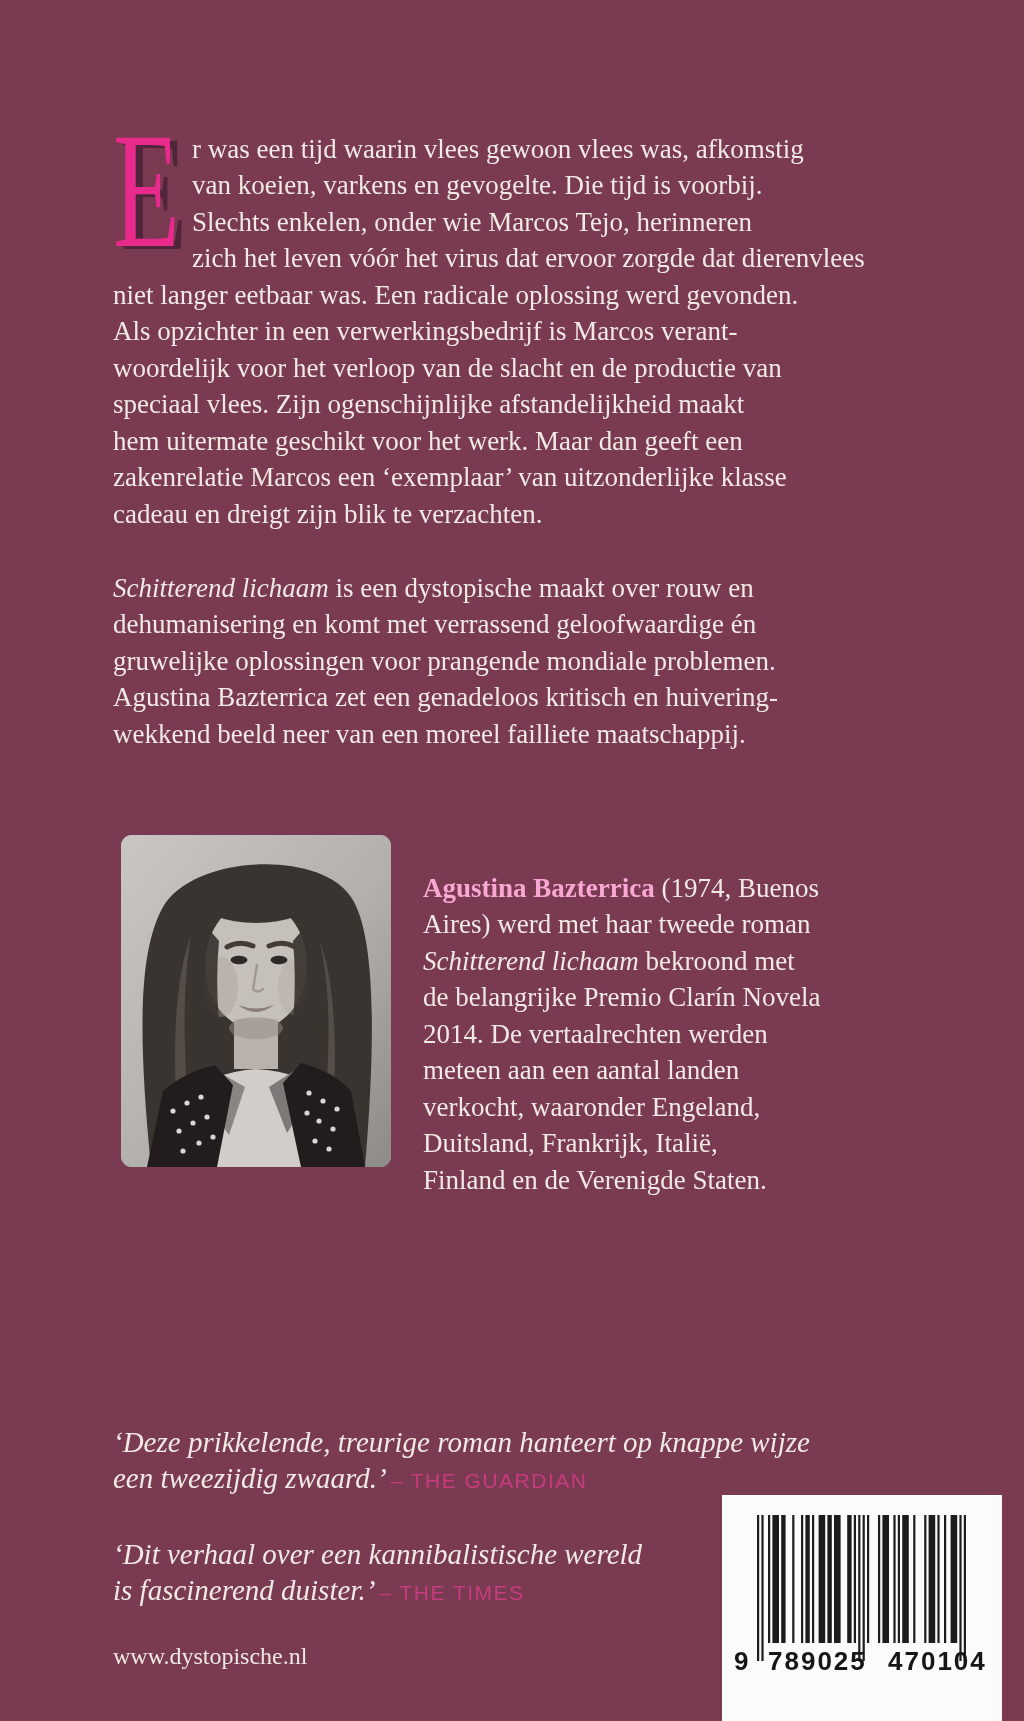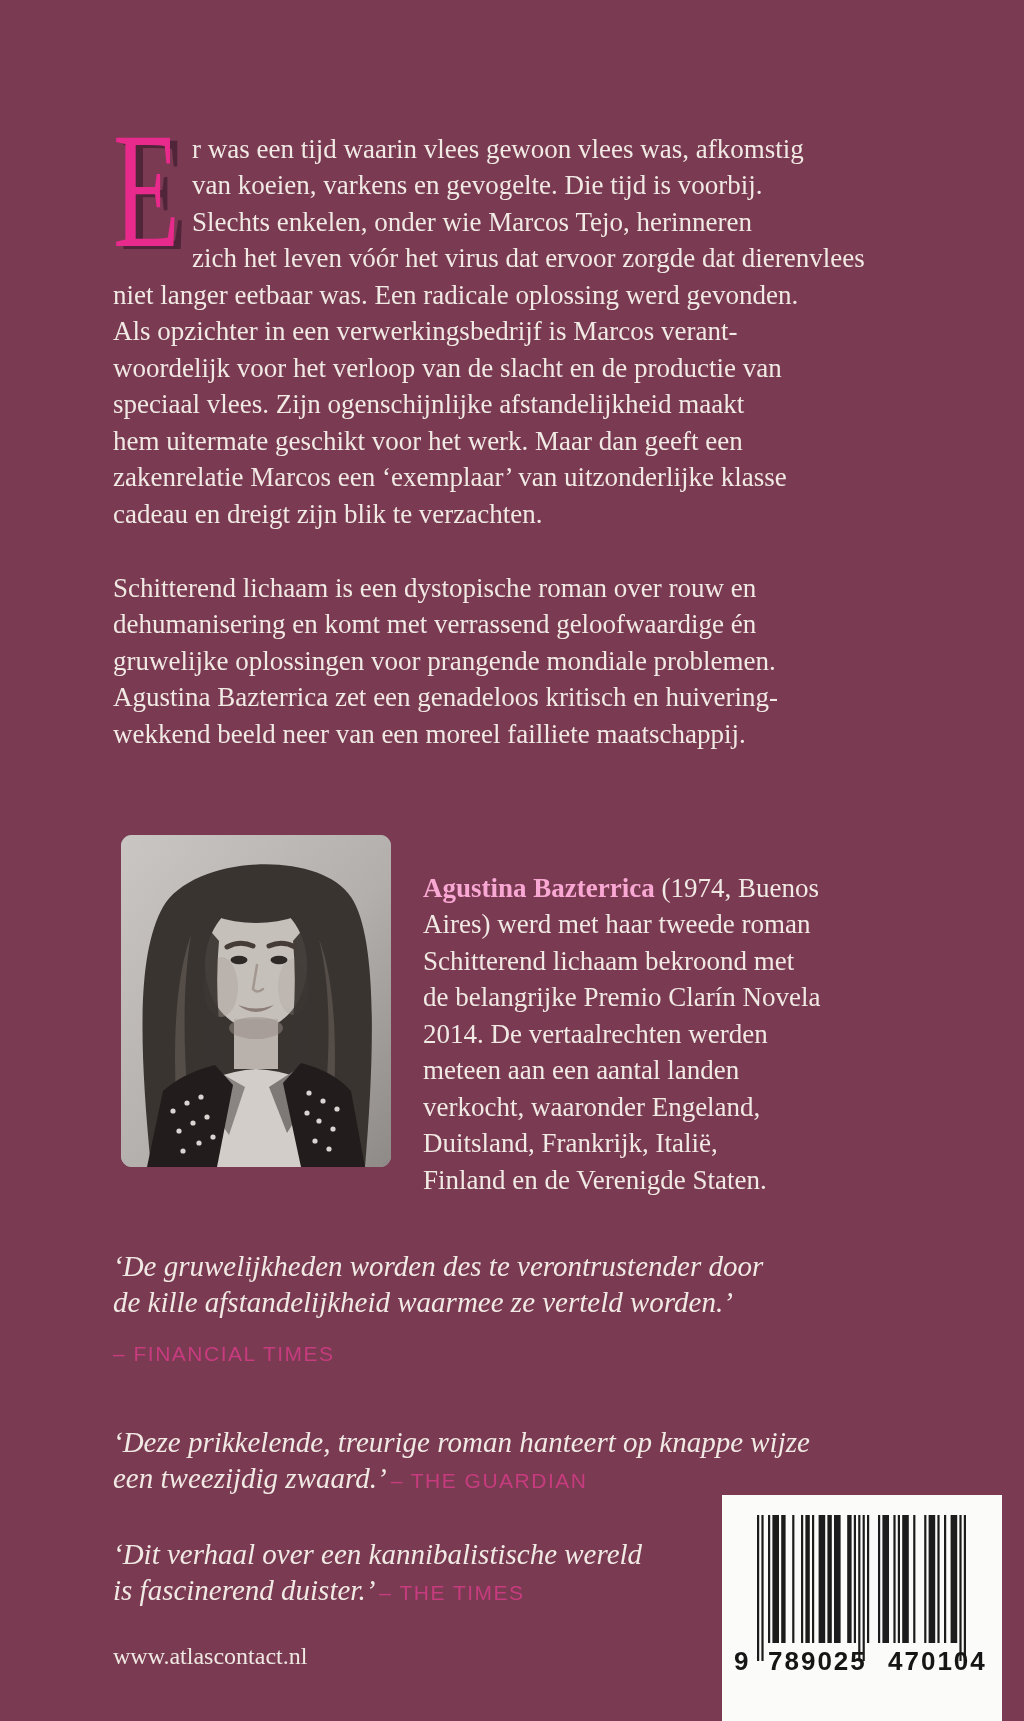--- a/index.html
+++ b/index.html
@@ -25,21 +25,21 @@
     transform:scaleX(.66);
     transform-origin:left center;
     text-shadow:11px 3px 0 #512539;
     font-weight:400;
   }
   .blurb{
     position:absolute;left:113px;top:533px;width:802px;
     font-size:27px;line-height:36.5px;
     white-space:pre-line;
   }
-  .italic{}
+  .italic{font-style:italic;}
   .author-photo{
     position:absolute;left:121px;top:835px;
     width:270px;height:332px;
     border-radius:11px;overflow:hidden;
     background:#a8a4a2;
   }
   .author-photo svg{display:block;width:100%;height:100%;}
   .bio{
     position:absolute;left:423px;top:833px;width:500px;
     font-size:27px;line-height:36.5px;
@@ -95,21 +95,21 @@
 niet langer eetbaar was. Een radicale oplossing werd gevonden.
 Als opzichter in een verwerkingsbedrijf is Marcos verant-
 woordelijk voor het verloop van de slacht en de productie van
 speciaal vlees. Zijn ogenschijnlijke afstandelijkheid maakt
 hem uitermate geschikt voor het werk. Maar dan geeft een
 zakenrelatie Marcos een ‘exemplaar’ van uitzonderlijke klasse
 cadeau en dreigt zijn blik te verzachten.</span>
   </div>
 
   <div class="blurb">
-    <span class="italic">Schitterend lichaam</span><span> is een dystopische roman over rouw en
+    <span class="italic">Schitterend lichaam</span><span> is een dystopische maakt over rouw en
 dehumanisering en komt met verrassend geloofwaardige én
 gruwelijke oplossingen voor prangende mondiale problemen.
 Agustina Bazterrica zet een genadeloos kritisch en huivering-
 wekkend beeld neer van een moreel failliete maatschappij.</span>
   </div>
 
   <div class="author-photo">
     <svg viewBox="0 0 270 332" preserveAspectRatio="none">
       <defs>
         <linearGradient id="bgph" x1="0" y1="0" x2="1" y2="1">
@@ -182,37 +182,32 @@
 Aires) werd met haar tweede roman
 </span><span class="italic">Schitterend lichaam</span><span> bekroond met
 de belangrijke Premio Clarín Novela
 2014. De vertaalrechten werden
 meteen aan een aantal landen
 verkocht, waaronder Engeland,
 Duitsland, Frankrijk, Italië,
 Finland en de Verenigde Staten.</span>
   </div>
 
-  <div class="quote q1">
-    <span>‘De gruwelijkheden worden des te verontrustender door
-de kille afstandelijkheid waarmee ze verteld worden.’</span>
-    <span class="attr attr-block">– FINANCIAL TIMES</span>
-  </div>
 
   <div class="quote q3">
     <span>‘Dit verhaal over een kannibalistische wereld
 is fascinerend duister.’ </span><span class="attr">– THE TIMES</span>
   </div>
 
   <div class="quote q2">
     <span>‘Deze prikkelende, treurige roman hanteert op knappe wijze
 een tweezijdig zwaard.’ </span><span class="attr">– THE GUARDIAN</span>
   </div>
 
-  <div class="footer-url">www.atlascontact.nl</div>
+  <div class="footer-url">www.dystopische.nl</div>
 
   <div class="barcode-box">
     <svg class="barcode-bars" width="210" height="148" id="barcode-svg">
         <rect x="0.0" y="0" width="2.2" height="146" fill="#1c1c1c"></rect>
         <rect x="4.4" y="0" width="2.2" height="146" fill="#1c1c1c"></rect>
         <rect x="11.0" y="0" width="2.2" height="128" fill="#1c1c1c"></rect>
         <rect x="15.4" y="0" width="6.6" height="128" fill="#1c1c1c"></rect>
         <rect x="24.2" y="0" width="4.4" height="128" fill="#1c1c1c"></rect>
         <rect x="35.2" y="0" width="2.2" height="128" fill="#1c1c1c"></rect>
         <rect x="44.0" y="0" width="2.2" height="128" fill="#1c1c1c"></rect>

